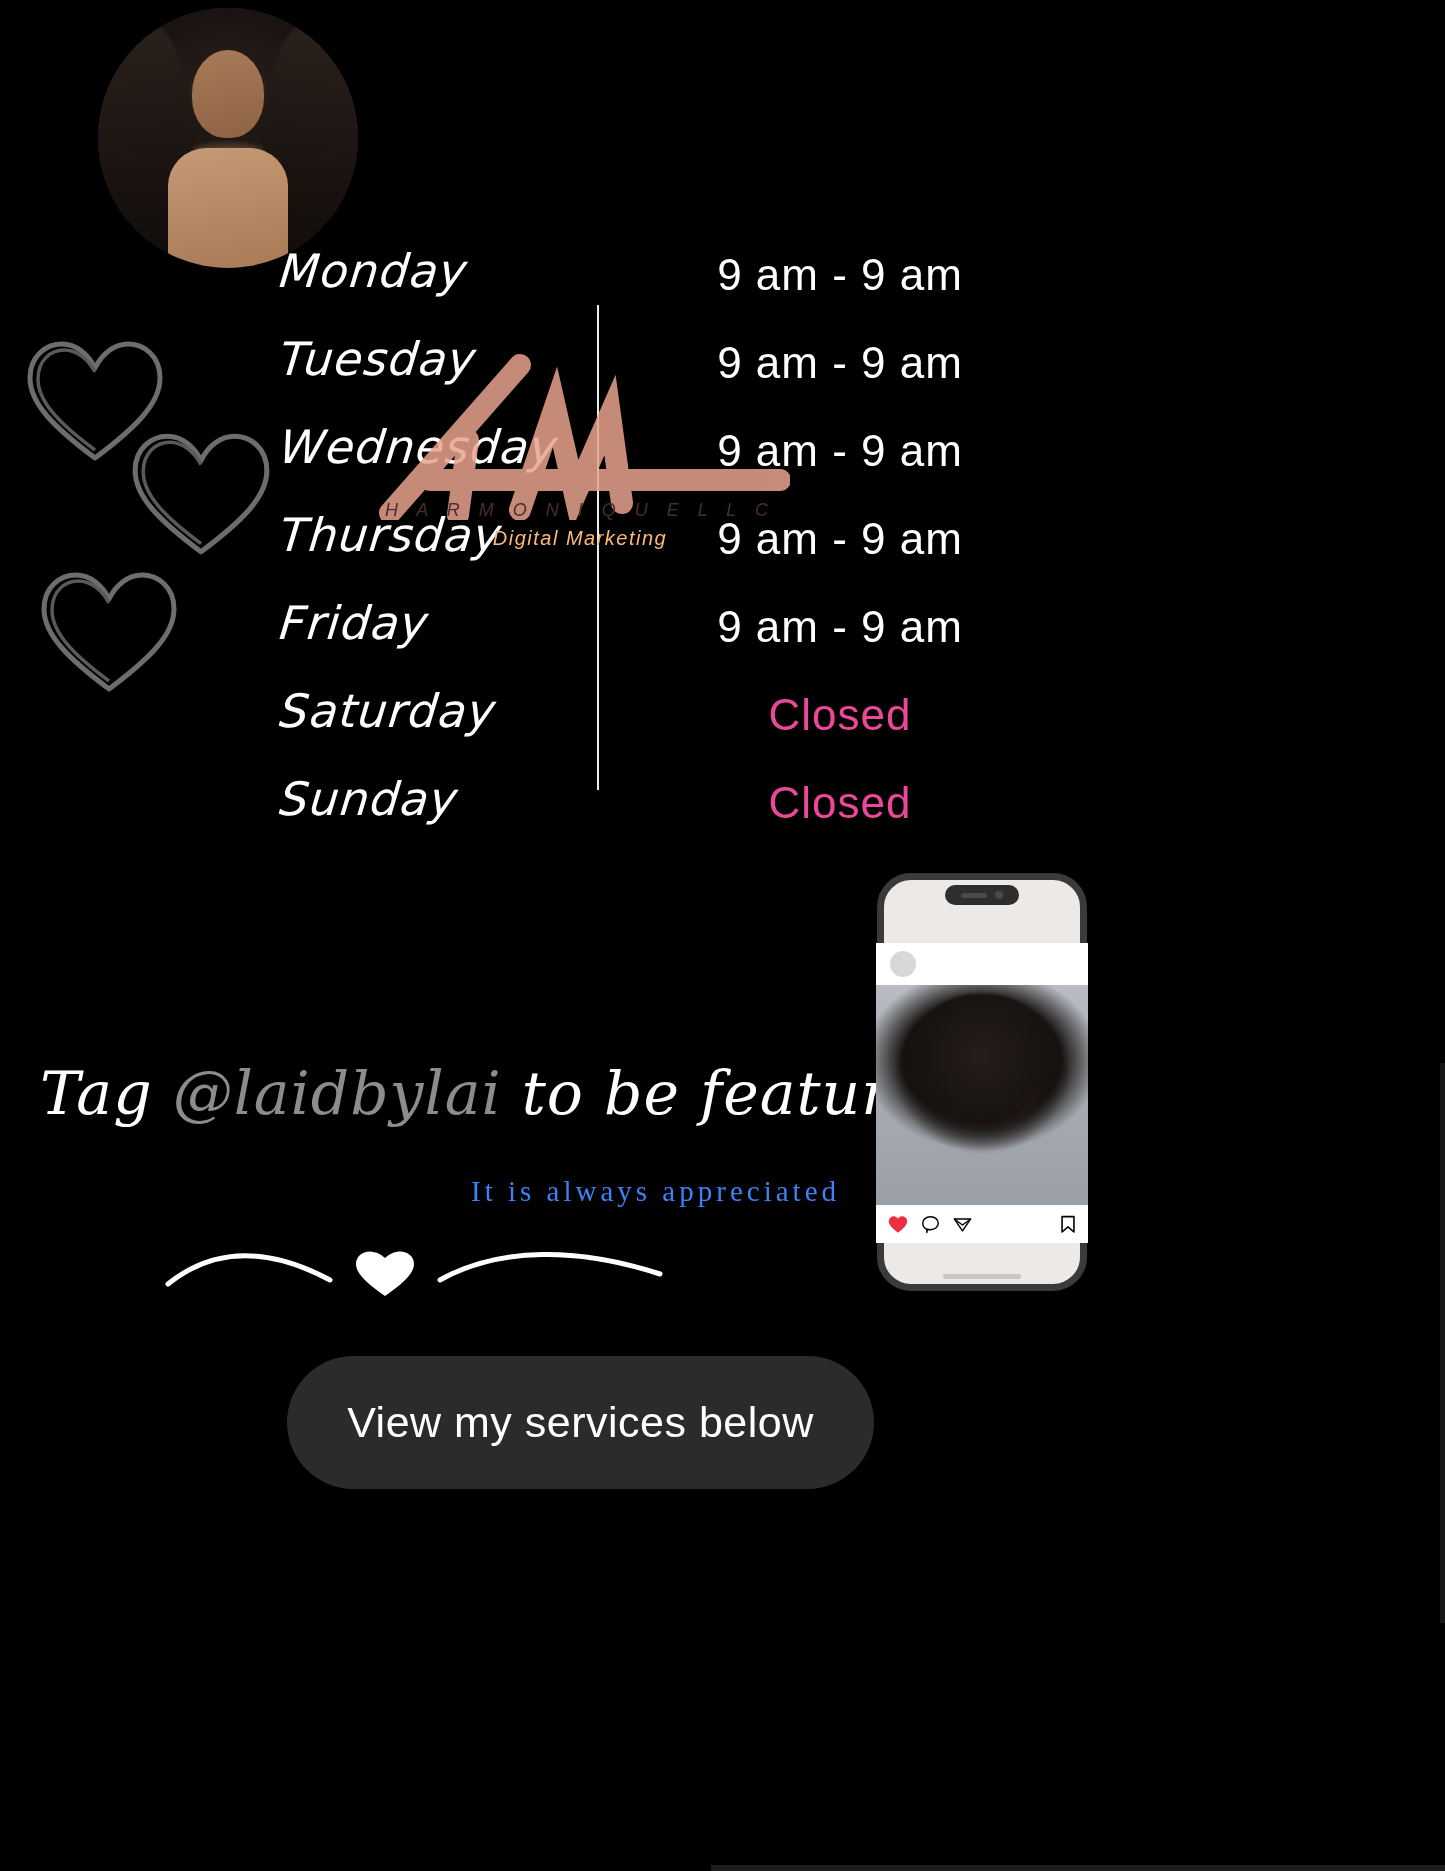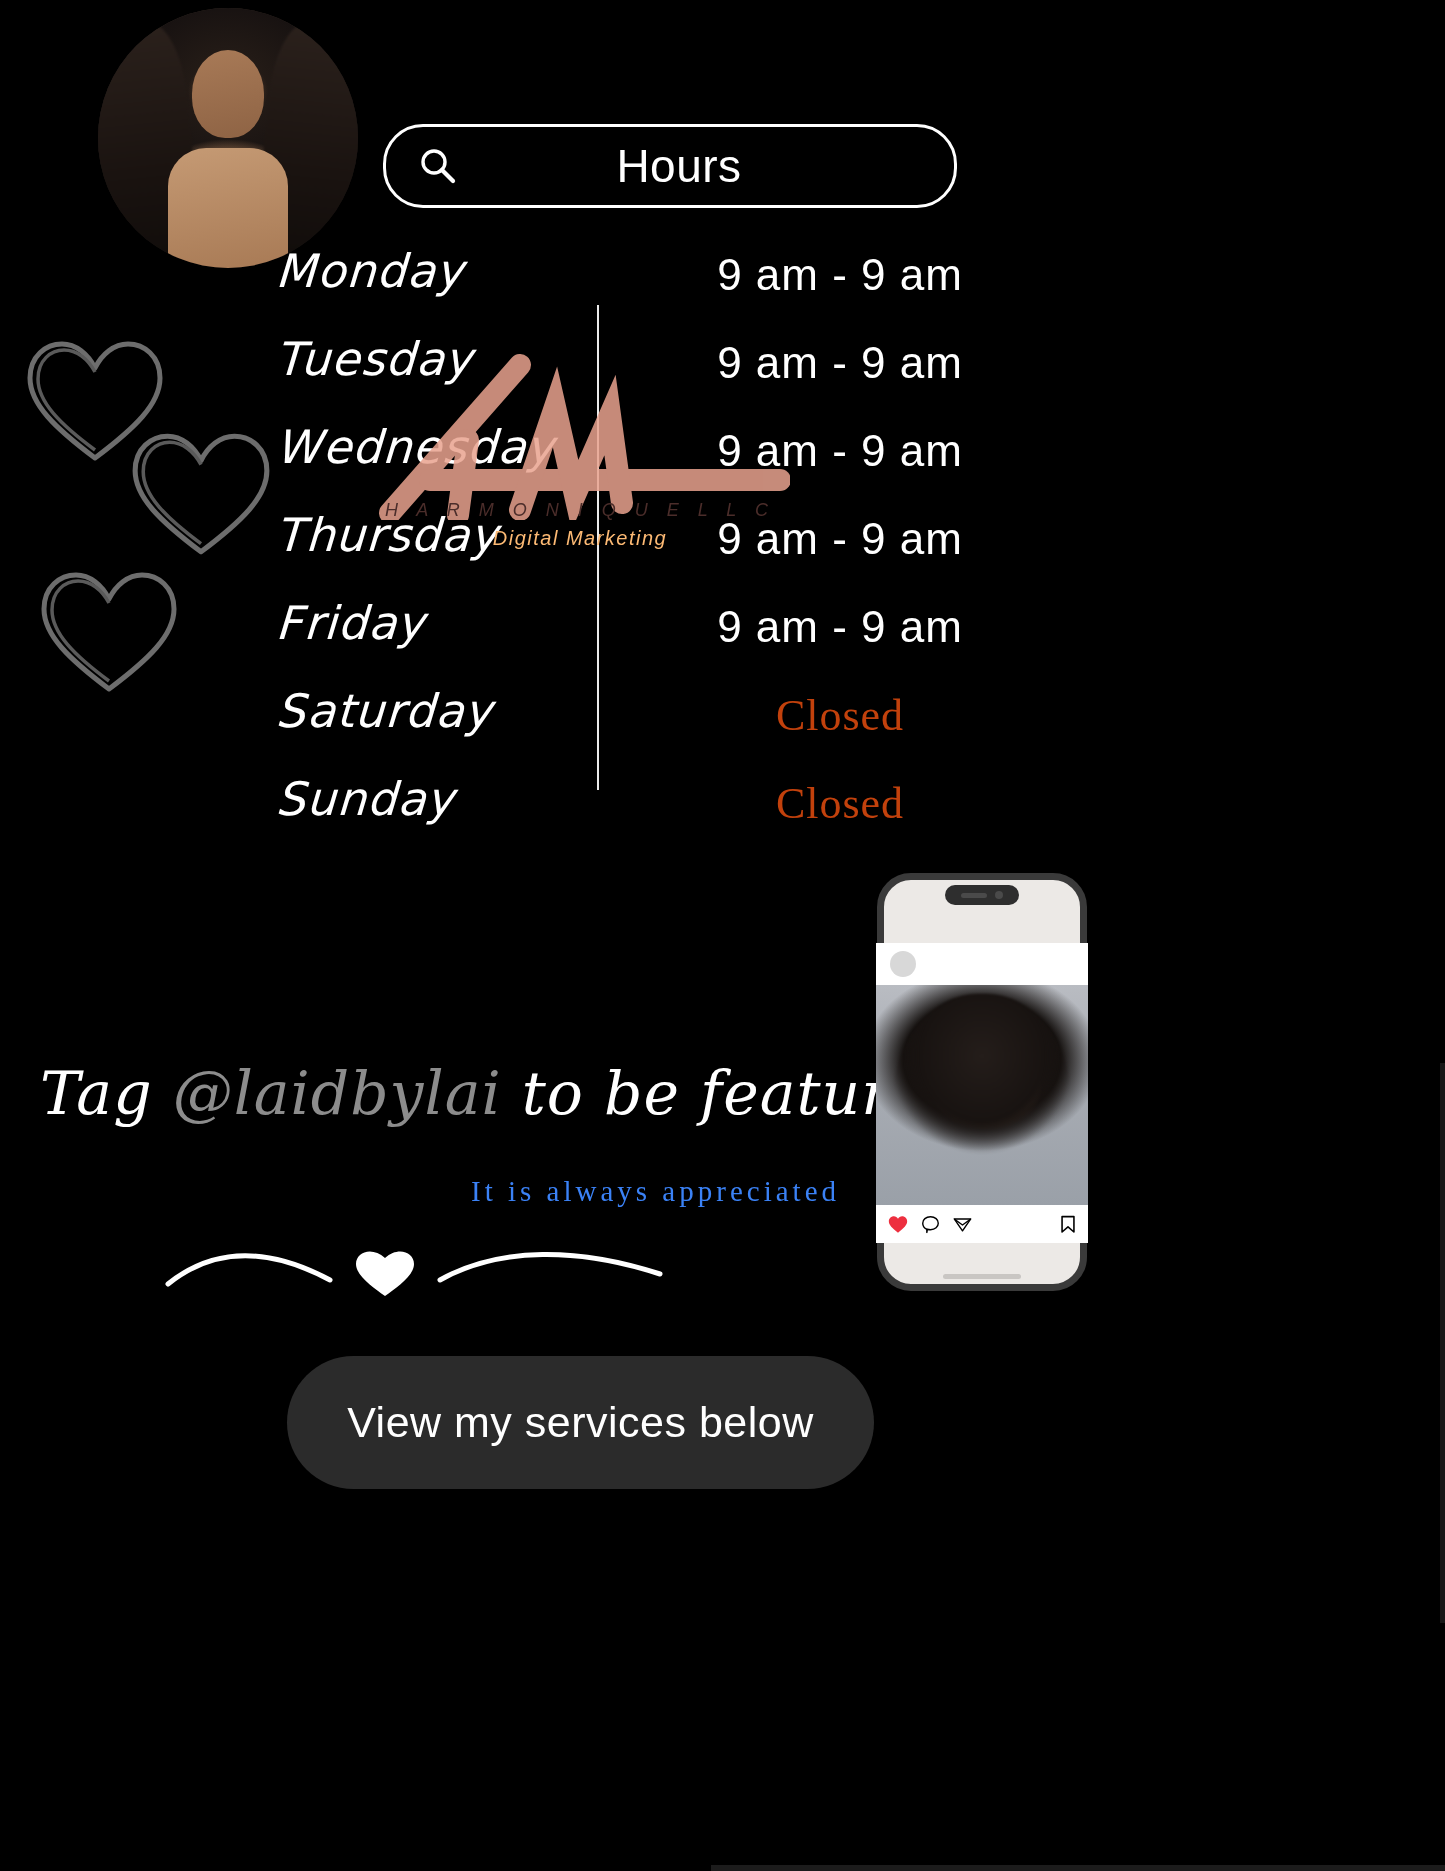--- a/index.html
+++ b/index.html
@@ -69,21 +69,21 @@
     font-family:"DejaVu Sans", sans-serif;
     font-style:italic;font-weight:400;
     letter-spacing:1px;
     transform:skewX(-6deg);
   }
   .row .time{
     position:absolute;left:400px;width:340px;top:2px;text-align:center;
     color:#ffffff;font-size:44px;font-weight:300;letter-spacing:1px;
     font-family:"Liberation Sans", sans-serif;white-space:nowrap;
   }
-  .row .time.closed{color:#c2410c;font-family:Liberation Serif, serif;}
+  .row .time.closed{color:#ec4899;}
 
   
   #watermark{
     position:absolute;left:370px;top:345px;width:420px;height:215px;
     pointer-events:none;
     font-style:italic;
   }
   #watermark .hm{
     position:absolute;left:0;top:0;width:420px;height:175px;
   }
@@ -182,27 +182,20 @@
 
   <div id="avatar">
     <div class="ph">
       <div class="hairL"></div>
       <div class="hairR"></div>
       <div class="face"></div>
       <div class="top"></div>
     </div>
   </div>
 
-  <div id="searchbar">
-    <svg class="mag" viewBox="0 0 44 44">
-      <circle cx="18" cy="18" r="11" fill="none" stroke="#fff" stroke-width="3.4"></circle>
-      <line x1="26" y1="26" x2="37" y2="37" stroke="#fff" stroke-width="4.2" stroke-linecap="round"></line>
-    </svg>
-    <div class="q">Hours</div>
-  </div>
 
   <div id="hours">
     <div class="divider"></div>
 
     <div class="row" style="top:0px">
       <div class="day">Monday</div>
       <div class="time">9 am - 9 am</div>
     </div>
     <div class="row" style="top:88px">
       <div class="day">Tuesday</div>

